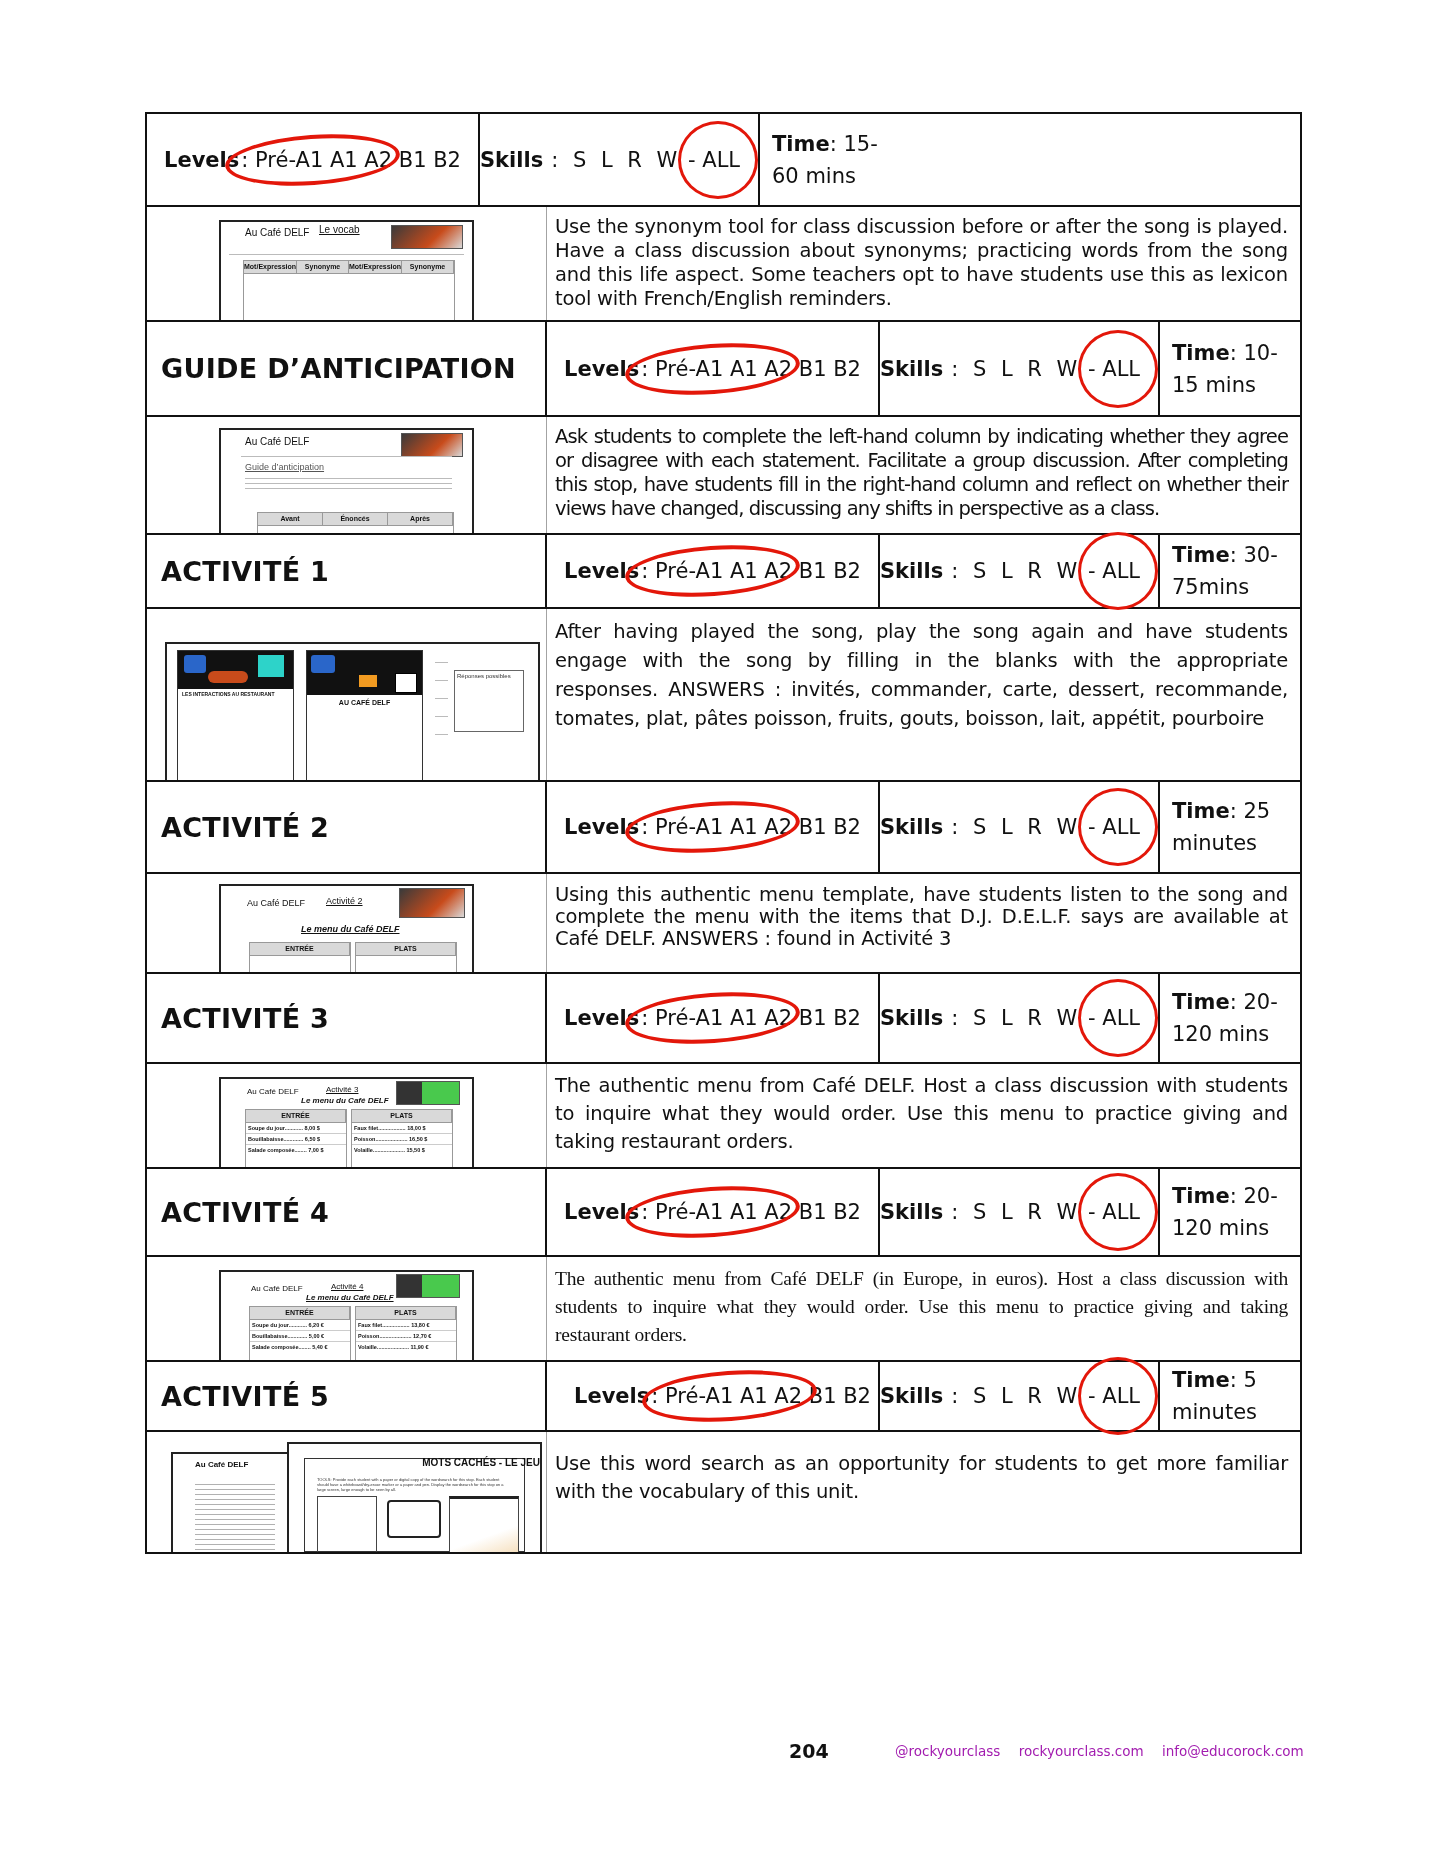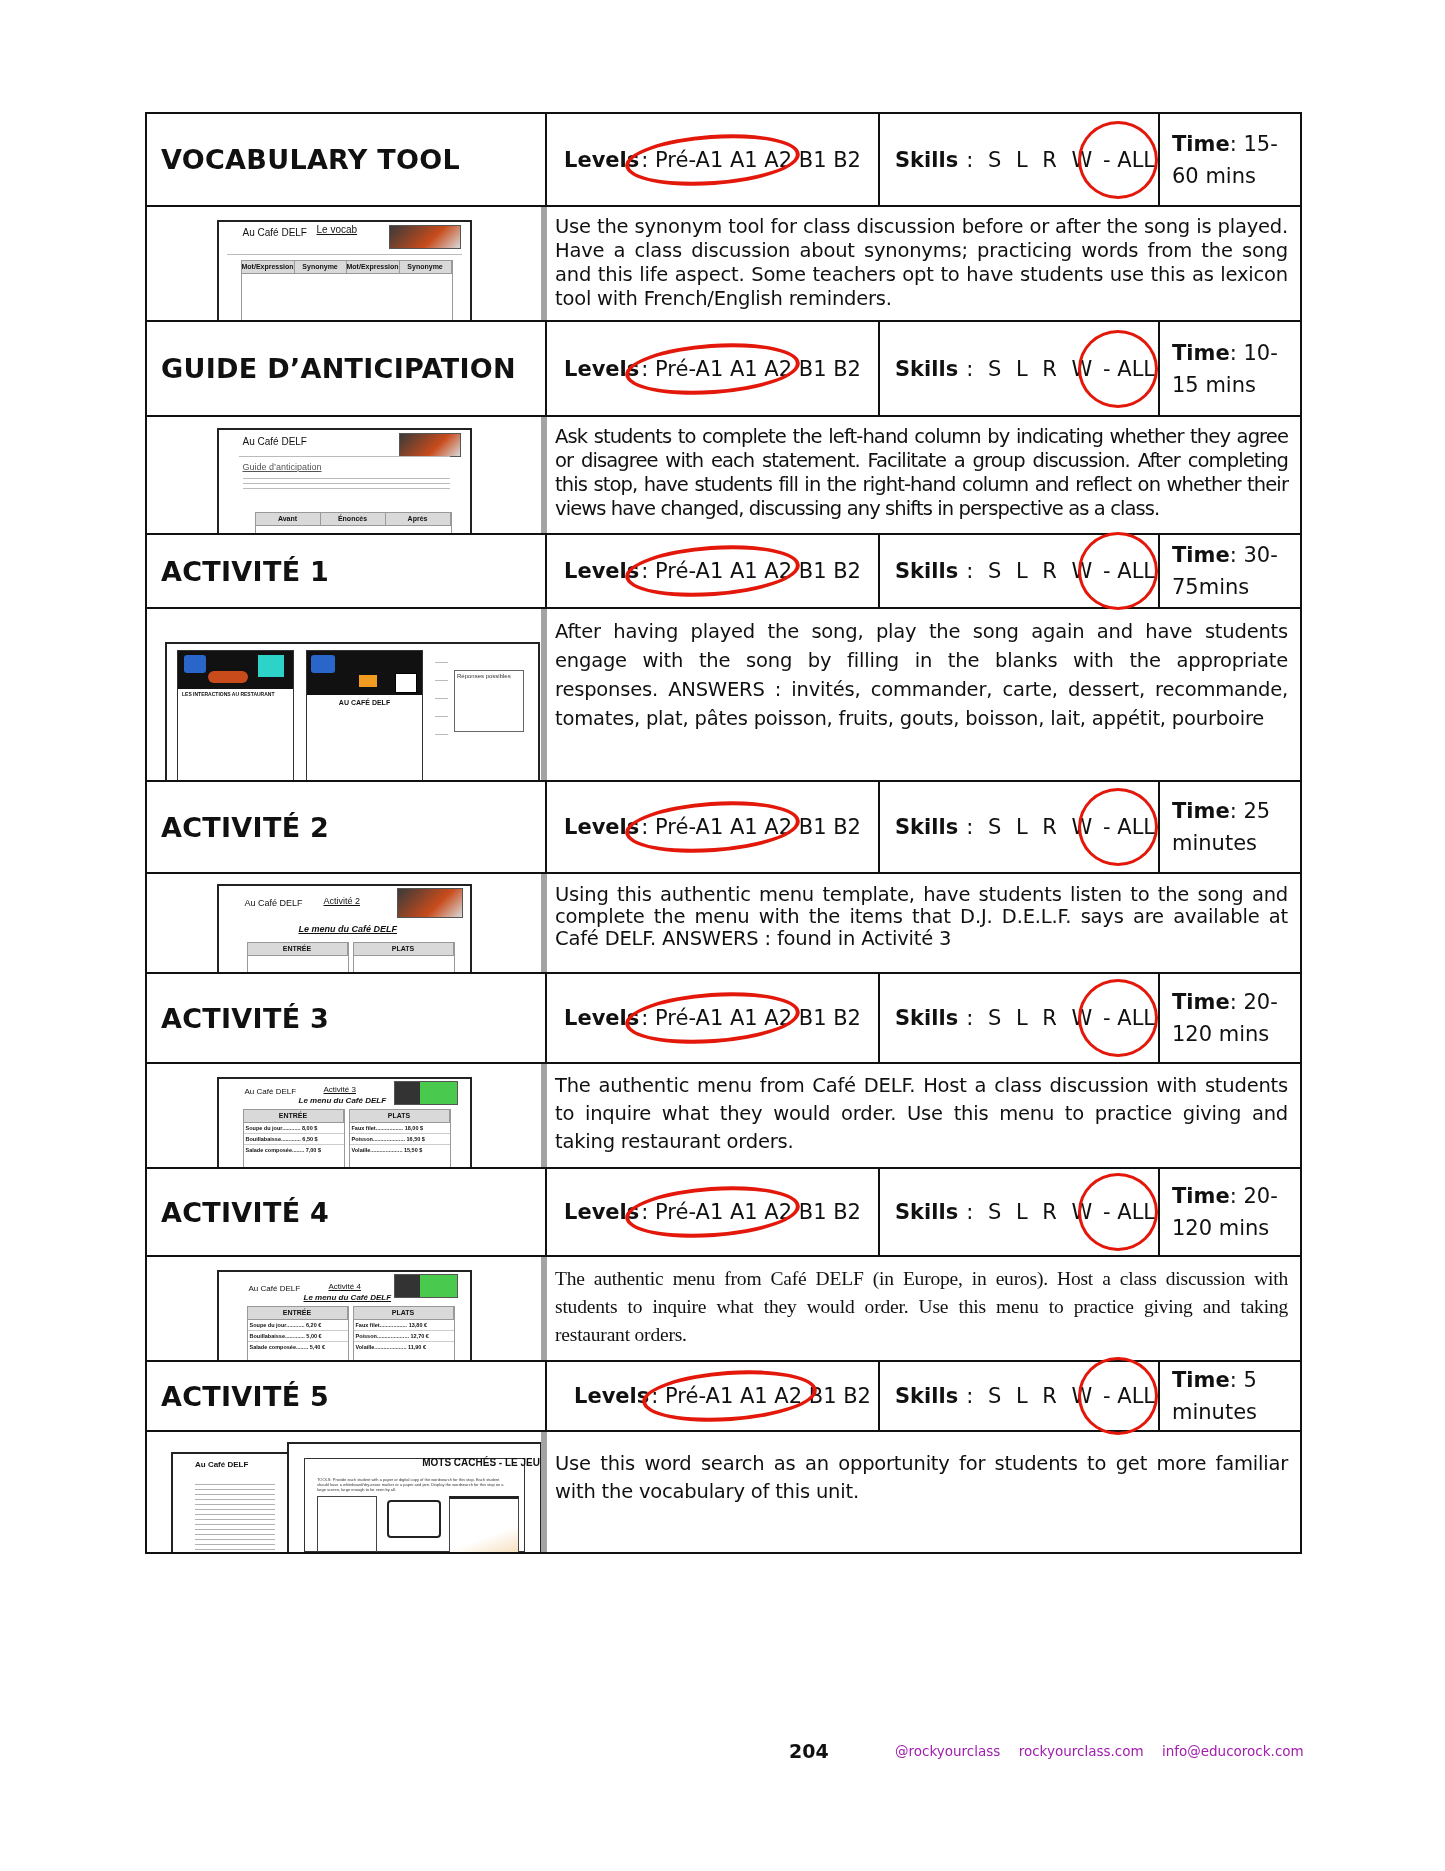--- a/index.html
+++ b/index.html
@@ -4,51 +4,48 @@
 <style>
   html, body { margin: 0; padding: 0; background: #ffffff; }
   body { width: 1445px; height: 1871px; position: relative; font-family: "Liberation Sans", "DejaVu Sans", sans-serif; color: #111; overflow: hidden; }
   .table { position: absolute; left: 145px; top: 112px; width: 1157px; border: 2px solid #111; box-sizing: border-box; }
   .hrow { display: flex; border-bottom: 2px solid #111; box-sizing: border-box; }
   .drow { display: flex; border-bottom: 2px solid #111; box-sizing: border-box; }
   .drow:last-child { border-bottom: none; }
   .c-title { width: 400px; border-right: 2px solid #111; box-sizing: border-box; display: flex; align-items: center; padding-left: 14px; }
   .c-title span { font-family: "DejaVu Sans", sans-serif; font-weight: bold; font-size: 27px; letter-spacing: 0.3px; }
   .c-levels { width: 333px; border-right: 2px solid #111; box-sizing: border-box; display: flex; align-items: center; justify-content: center; position: relative; font-family: "DejaVu Sans", sans-serif; font-size: 21px; }
-  .c-skills { width: 280px; border-right: 2px solid #111; box-sizing: border-box; display: flex; align-items: center; padding-left: 15px; position: relative; font-family: "DejaVu Sans", sans-serif; font-size: 21px; }
+  .c-skills { width: 280px; border-right: 2px solid #111; box-sizing: border-box; display: flex; align-items: center; padding-left: 0; position: relative; font-family: "DejaVu Sans", sans-serif; font-size: 21px; }
   .c-time { flex: 1; box-sizing: border-box; display: flex; align-items: center; padding-left: 12px; font-family: "DejaVu Sans", sans-serif; font-size: 21px; line-height: 32px; }
   .lbl { font-weight: bold; }
   .lvl-vals { margin-left: 2px; }
   .skill-letters { letter-spacing: 4px; margin-left: 8px; }
   .circle-levels { position: absolute; border: 4px solid #e3170a; border-radius: 50%; width: 175px; height: 50px; left: 78px; top: 50%; transform: translateY(-50%) rotate(-4deg); pointer-events: none; box-sizing: border-box; }
   .circle-all { position: absolute; border: 3px solid #e3170a; border-radius: 50%; width: 80px; height: 78px; right: 0px; top: 50%; transform: translateY(-50%); pointer-events: none; box-sizing: border-box; }
-  .c-thumb { width: 400px; border-right: 6px solid #a3a3a3; box-sizing: border-box; display: flex; justify-content: center; align-items: flex-end; overflow: hidden; }
+  .c-thumb { width: 400px; border-right: 1px solid #a3a3a3; box-sizing: border-box; display: flex; justify-content: center; align-items: flex-end; overflow: hidden; }
   .c-desc { flex: 1; box-sizing: border-box; padding: 8px 12px 6px 8px; font-family: "DejaVu Sans", sans-serif; font-size: 19.5px; line-height: 24px; text-align: justify; letter-spacing: -0.2px; }
   .c-desc.loose { line-height: 29px; }
   .thumb { background: #fff; border: 2px solid #222; border-bottom: none; box-sizing: border-box; position: relative; overflow: hidden; font-family: "Liberation Sans", sans-serif; }
   .thumb .t-head { font-size: 9px; position: absolute; }
   .thumb .t-pic { position: absolute; background: linear-gradient(135deg,#3a3a3a,#c84b1b 60%,#d9d9d9); border: 1px solid #555; }
   .thumb .grid { position: absolute; border: 1px solid #999; }
   .thumb .grid .gh { background: #d9d9d9; height: 12px; border-bottom: 1px solid #999; font-size: 7px; display: flex; }
   .thumb .grid .gh div { flex: 1; text-align: center; border-right: 1px solid #999; line-height: 12px; font-weight: bold; }
   .thumb .line { position: absolute; height: 1px; background: #bbb; }
   .footer { position: absolute; top: 1740px; left: 0; width: 1445px; height: 30px; }
   .page-num { position: absolute; left: 789px; top: 0; font-family: "DejaVu Sans", sans-serif; font-weight: bold; font-size: 19px; }
   .footer-links { position: absolute; left: 895px; top: 3px; font-family: "DejaVu Sans", sans-serif; font-size: 13.5px; color: #a21caf; }
   .footer-links span { margin-right: 14px; }
 </style>
 </head>
 <body>
 
 <div class="table">
 
   <div class="hrow" style="height:93px">
-    <div class="c-title">
-        <span>VOCABULARY TOOL</span>
-      </div>
     <div class="c-levels">
         <span class="lbl">Levels</span>
         <span class="lvl-vals">: Pré-A1 A1 A2 B1 B2</span>
         <div class="circle-levels"></div>
       </div>
     <div class="c-skills"><span class="lbl">Skills</span><span class="skill-letters">: S L R W</span>&nbsp;<span>- ALL</span><div class="circle-all"></div></div>
     <div class="c-time">
         <div><span class="lbl">Time</span><span>: 15-</span><br><span>60 mins</span></div>
       </div>
   </div>

